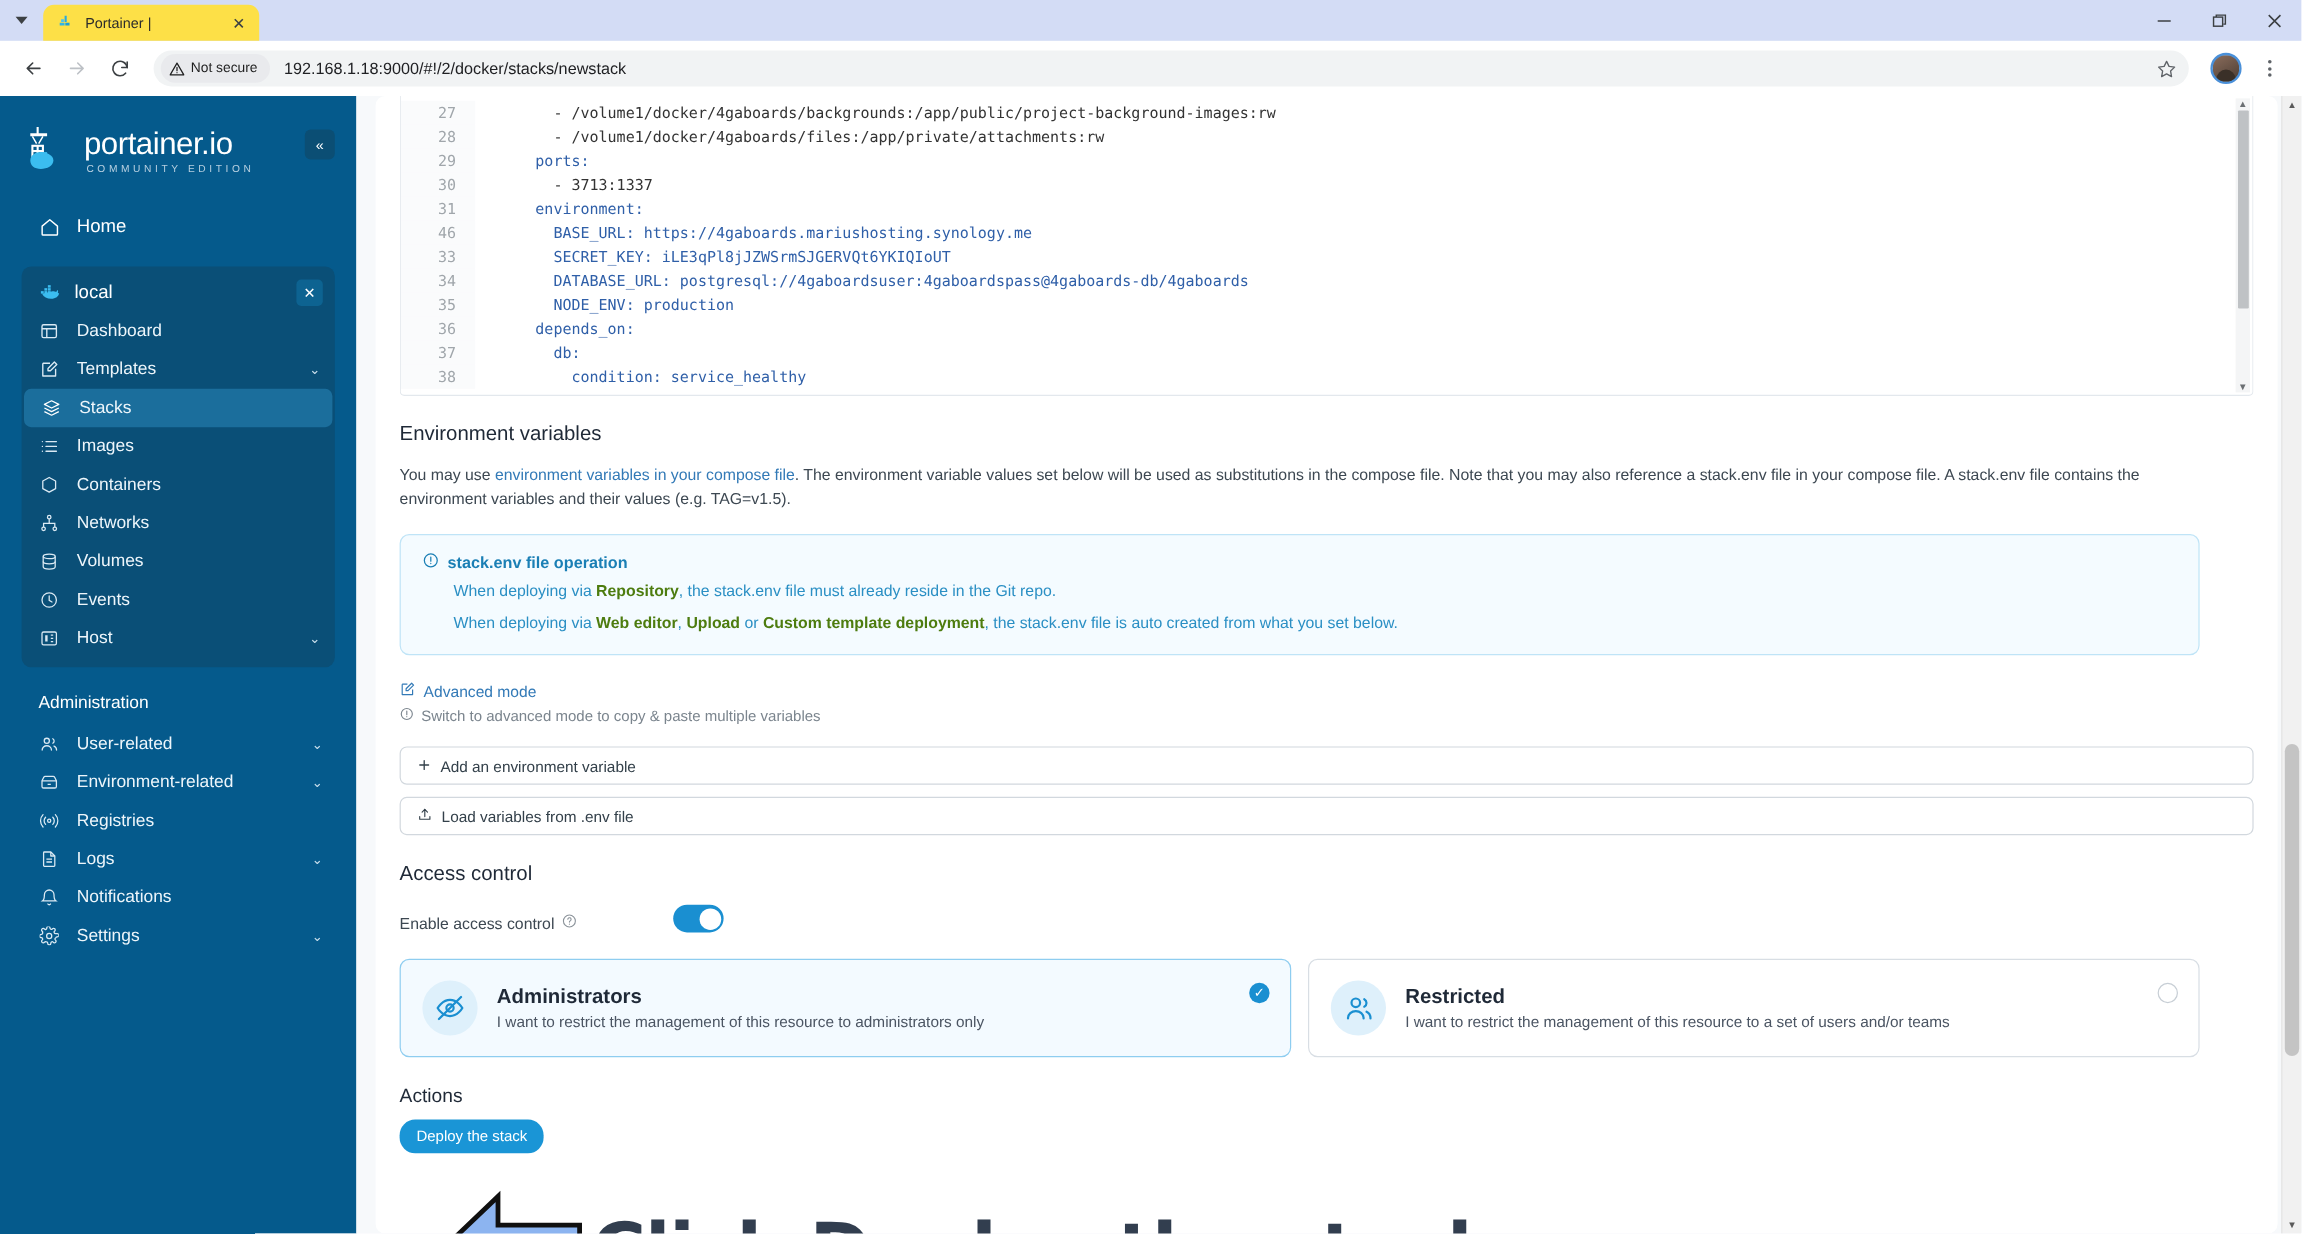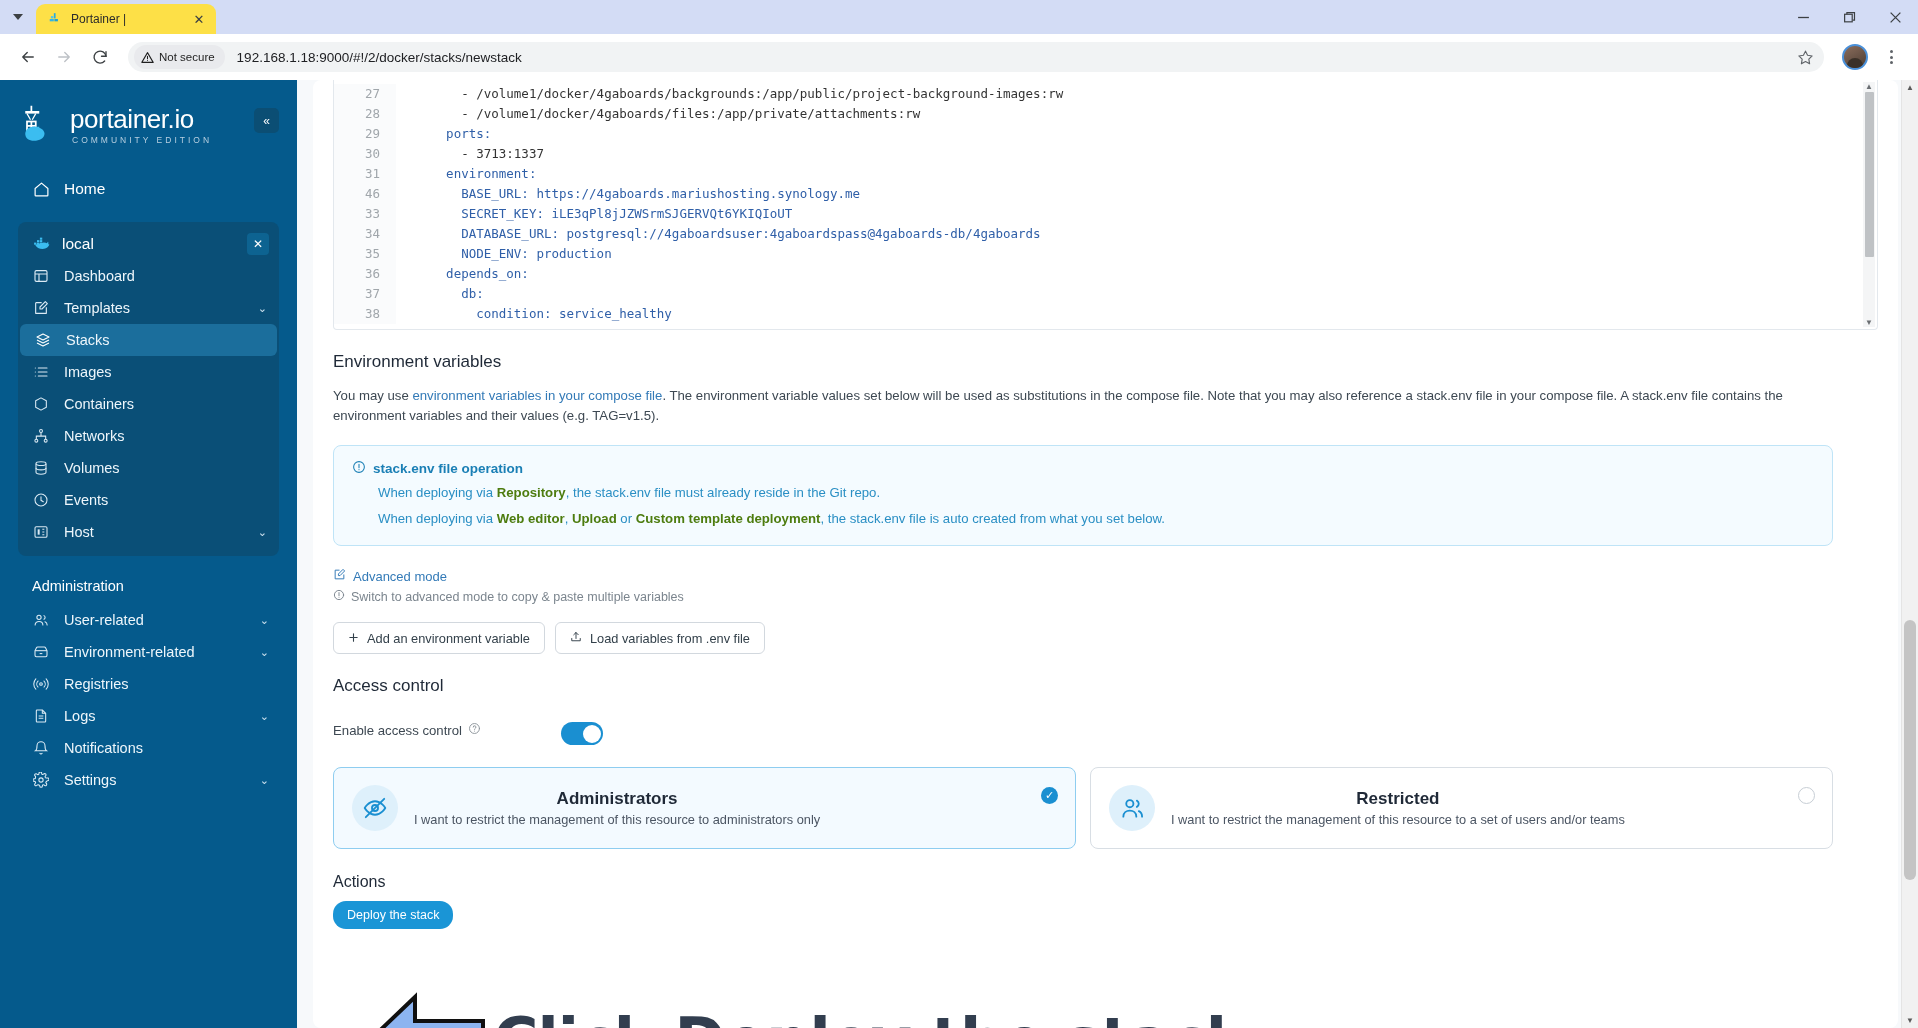--- a/index.html
+++ b/index.html
@@ -327,35 +327,35 @@
   .adv-mode {
     margin-top: 22px;
     display: flex; align-items: center; gap: 7px;
     color: #337ab7; font-size: 13px;
   }
   .adv-hint {
     margin-top: 5px;
     display: flex; align-items: center; gap: 6px;
     color: #7b858e; font-size: 12.5px;
   }
-  .btn-row { margin-top: 18px; display: flex; gap: 10px; }
+  .btn-row { margin-top: 18px; display: flex; gap: 10px; flex-direction: column; }
   .btn-outline {
     border: 1px solid #d2d8de;
     background: #ffffff;
     border-radius: 6px;
     height: 32px;
     display: flex; align-items: center; gap: 8px;
     padding: 0 14px;
     font-size: 12.8px;
     color: #33404a;
   }
 
   .toggle-row {
-    display: flex; align-items: flex-start;
-    margin-top: 12px;
+    display: flex; align-items: flex-end;
+    margin-top: 2px;
   }
   .toggle-label {
     font-size: 13.2px; color: #3d4852;
     display: flex; align-items: center; gap: 6px;
     width: 228px;
   }
   .toggle {
     width: 42px; height: 23px;
     border-radius: 12px;
     background: #1a8fd1;
@@ -373,21 +373,20 @@
     max-width: 1500px;
   }
   .ac-card {
     flex: 1;
     border: 1px solid #d8dee4;
     border-radius: 8px;
     padding: 17px 18px;
     display: flex; align-items: center; gap: 16px;
     position: relative;
     min-height: 82px;
-    text-align: center;
   }
   .ac-card.selected {
     border-color: #8ecdf0;
     background: #f3faff;
   }
   .ac-icon {
     width: 46px; height: 46px; border-radius: 50%;
     background: #def0fb;
     display: flex; align-items: center; justify-content: center;
     flex-shrink: 0;

